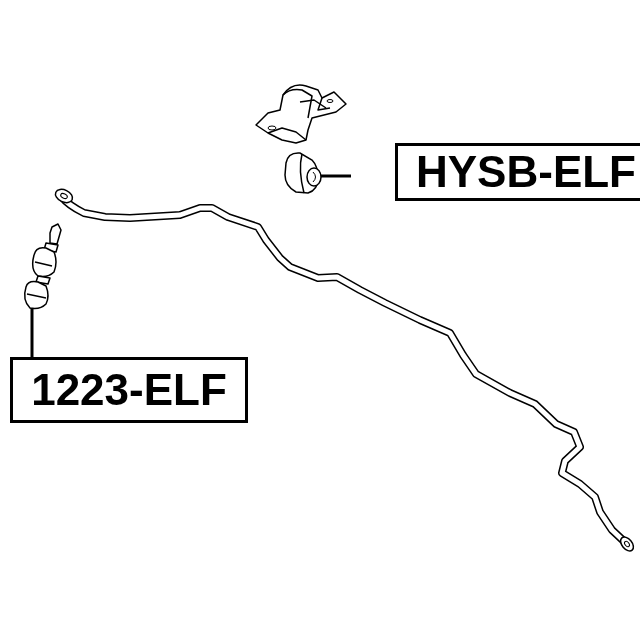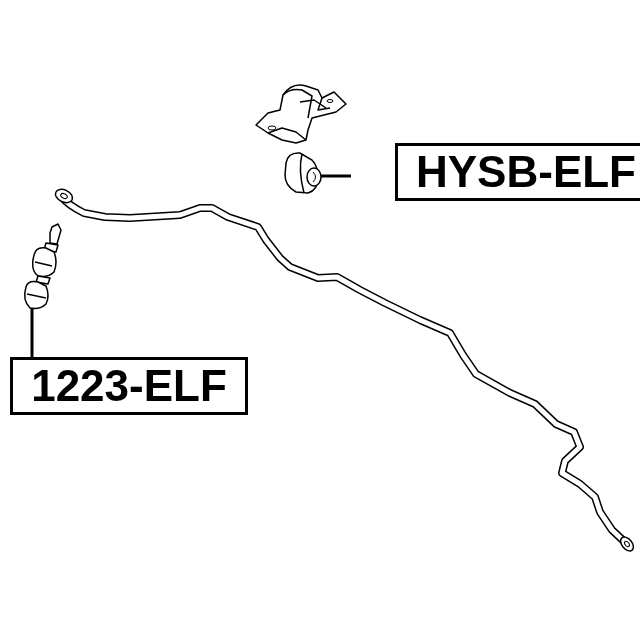--- a/index.html
+++ b/index.html
@@ -6,21 +6,21 @@
   #stage { position:relative; width:640px; height:640px; background:#ffffff; overflow:hidden; }
   svg.art { position:absolute; left:0; top:0; }
   .label-box {
     position:absolute; box-sizing:border-box;
     border:3px solid #000; background:#fff;
     font-family:"Liberation Sans", sans-serif; font-weight:bold;
     color:#000; display:flex; align-items:center; justify-content:center;
     line-height:1; letter-spacing:0px;
   }
   #label-hysb { left:351px; top:143px; width:262px; height:58px; font-size:44px;margin-left:44px; }
-  #label-1223 { left:10px; top:357px; width:238px; height:58px; font-size:44px; }
+  #label-1223 { left:10px; top:357px; width:238px; height:66px; font-size:44px; }
 </style>
 </head>
 <body>
 
 <div id="stage">
   <svg class="art" width="640" height="640" viewBox="0 0 640 640">
 
     <g fill="none" stroke-linecap="round" stroke-linejoin="round">
       <path id="barpath" d="M62,197 Q68,205 84,213 L105,217 L130,218 L180,215 L200,208 L212,208 L228,217 L258,227 L266,240 L280,258 L290,267 L318,278 L337,277 L360,290 L385,303 L420,320 L450,333 L463,355 L476,374 L510,393 L535,404 L556,424 L574,432 L580,447 L565,461 L562,473 L580,484 L595,497 L600,512 L612,530 L628,545" stroke="#000" stroke-width="8"></path>
       <path d="M62,197 Q68,205 84,213 L105,217 L130,218 L180,215 L200,208 L212,208 L228,217 L258,227 L266,240 L280,258 L290,267 L318,278 L337,277 L360,290 L385,303 L420,320 L450,333 L463,355 L476,374 L510,393 L535,404 L556,424 L574,432 L580,447 L565,461 L562,473 L580,484 L595,497 L600,512 L612,530 L628,545" stroke="#fff" stroke-width="5"></path>

